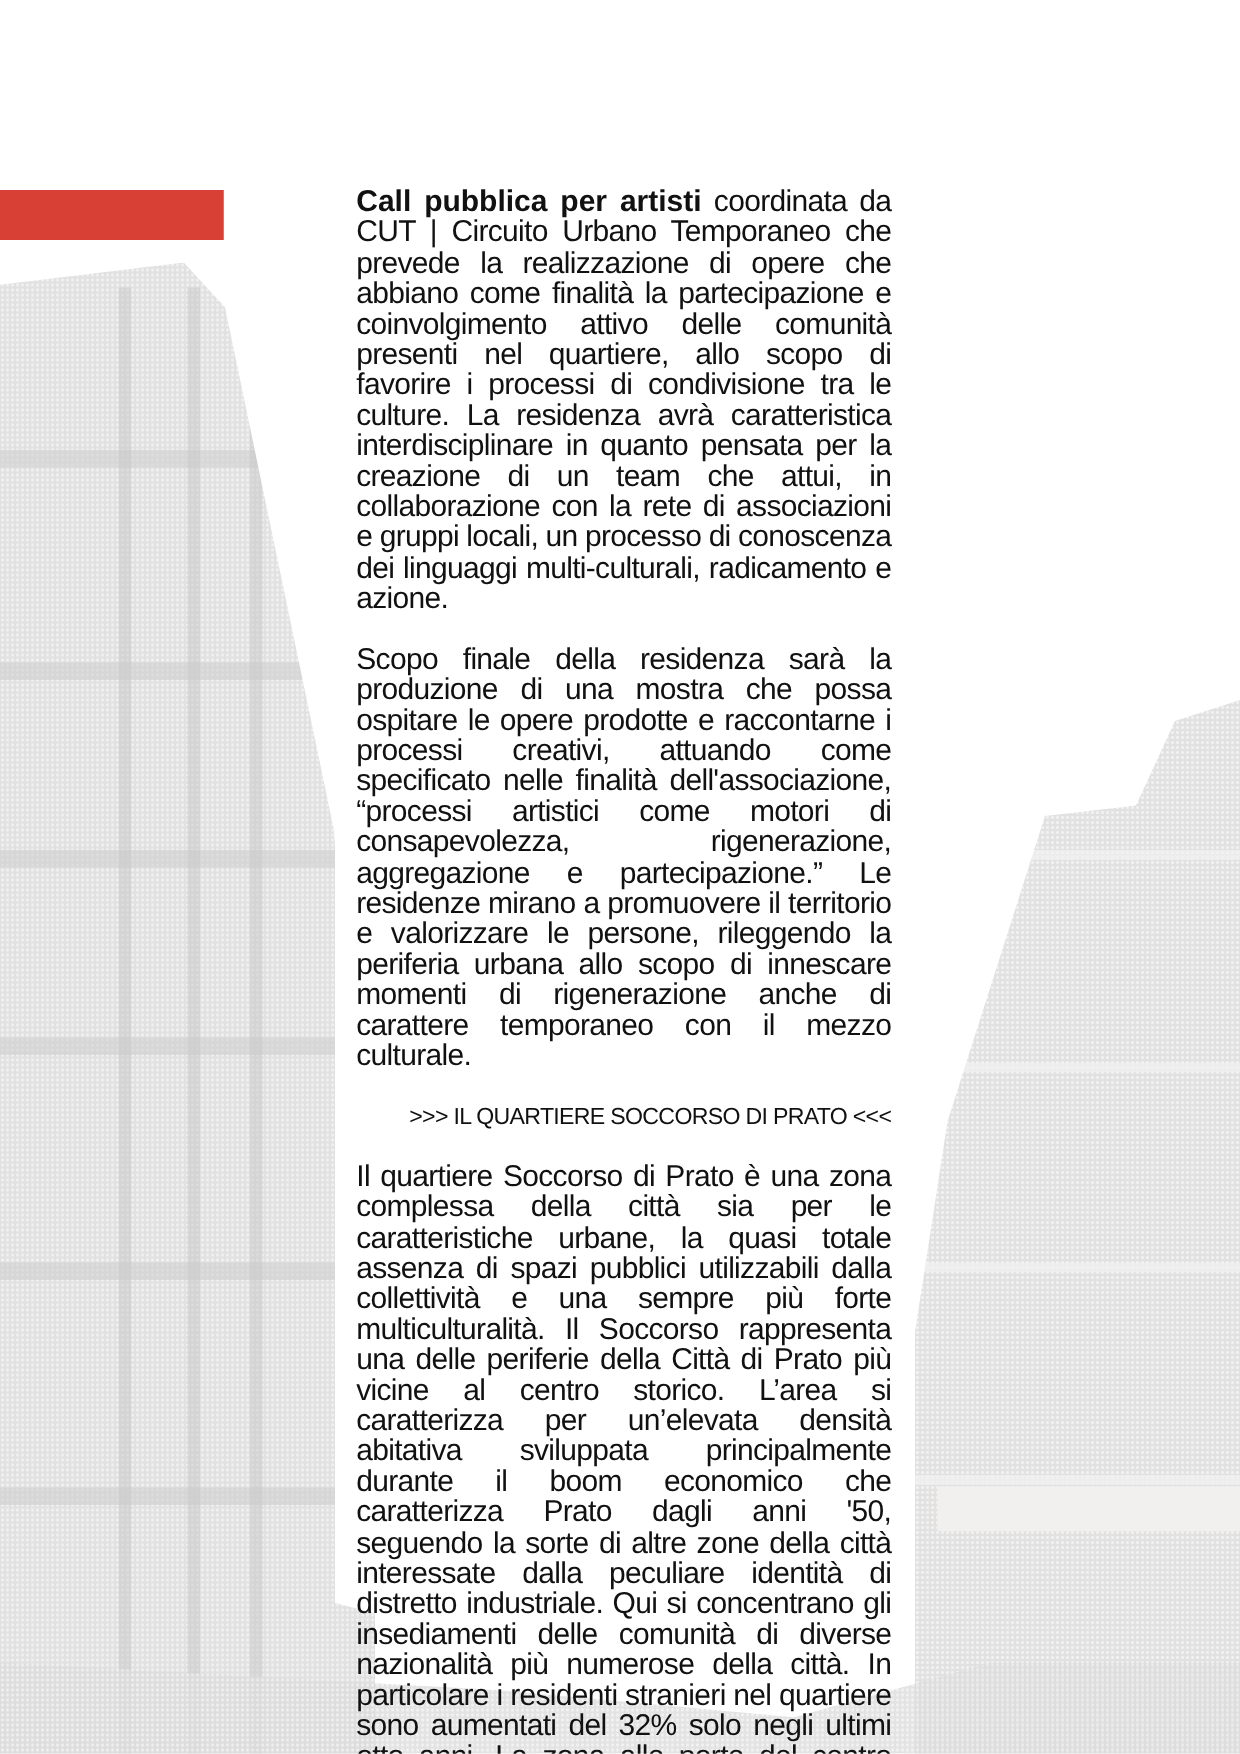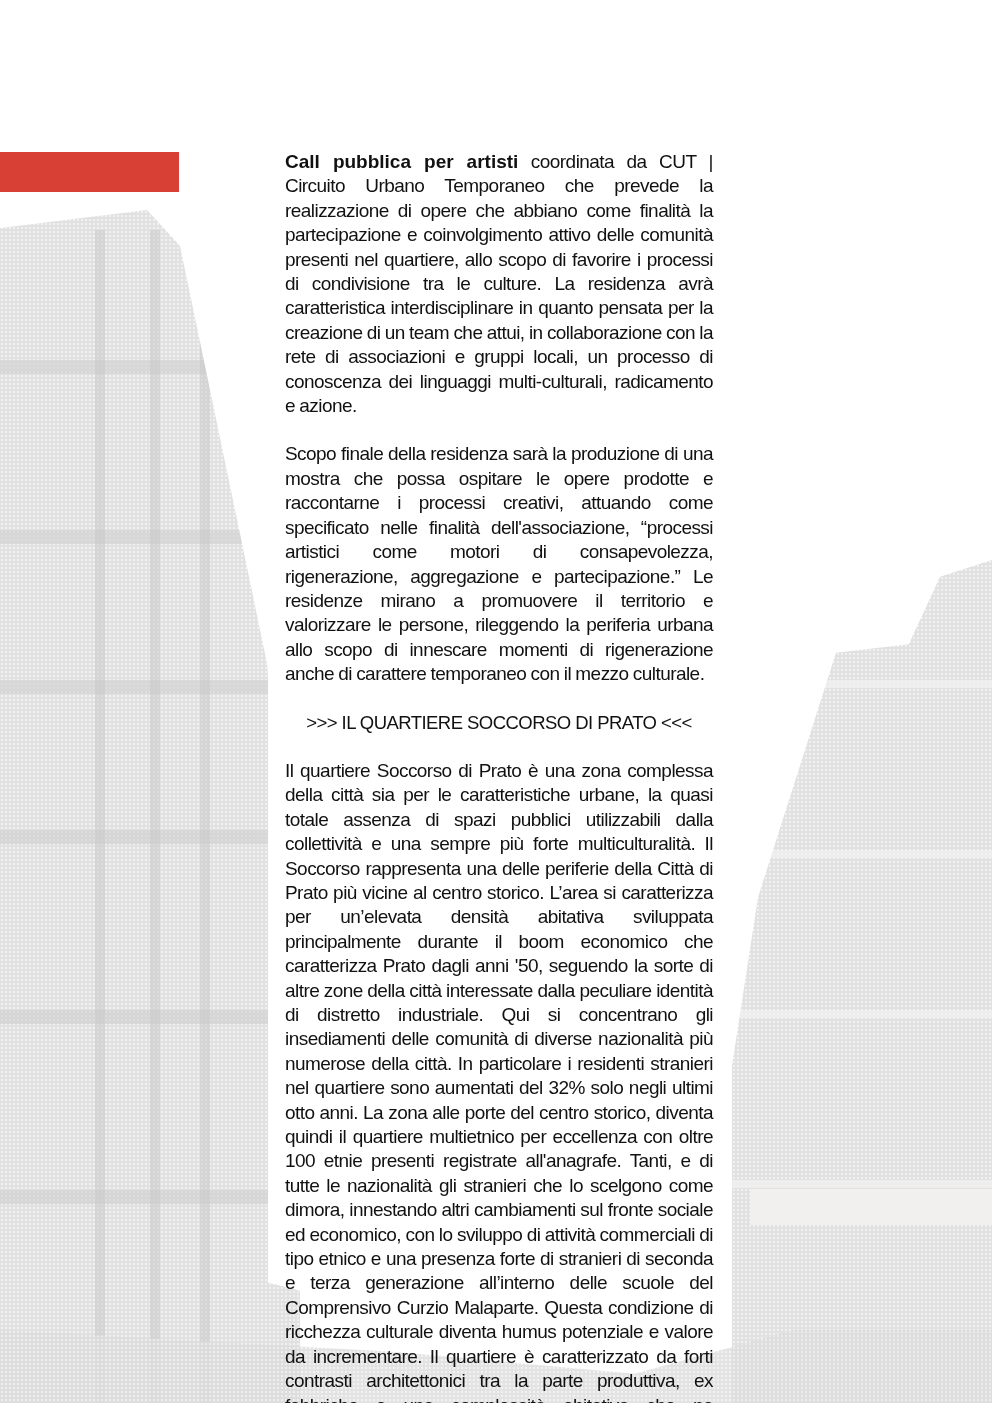--- a/index.html
+++ b/index.html
@@ -53,29 +53,29 @@
   .grey-bar {
     position: absolute; left: 750px; top: 1189px; width: 242px; height: 36px;
     background: #f1f0ef; z-index: 2;
   }
   .content {
     position: absolute; left: 285px; top: 150px; width: 428px; z-index: 3;
     color: #111111;
   }
   .para {
     margin: 0 0 24px 0;
-    font-size: 19px; line-height: 24.4px;
+    font-size: 24px; line-height: 24.4px;
     text-align: justify; text-align-last: left;
     letter-spacing: -0.55px;
     word-spacing: -0.5px;
     transform-origin: left top;
   }
   .para .lead { font-weight: bold; letter-spacing: 0; }
   .heading {
-    margin: 0 0 24px 0; text-align: center;
+    margin: 0 0 24px 0; text-align: right;
     font-size: 18.5px; line-height: 24.4px;
     letter-spacing: -0.55px;
   }
 </style>
 </head>
 <body>
 
 <div class="bg-layer">
   <div class="building-left halftone">
     <div class="stripe" style="top:150px"></div>

